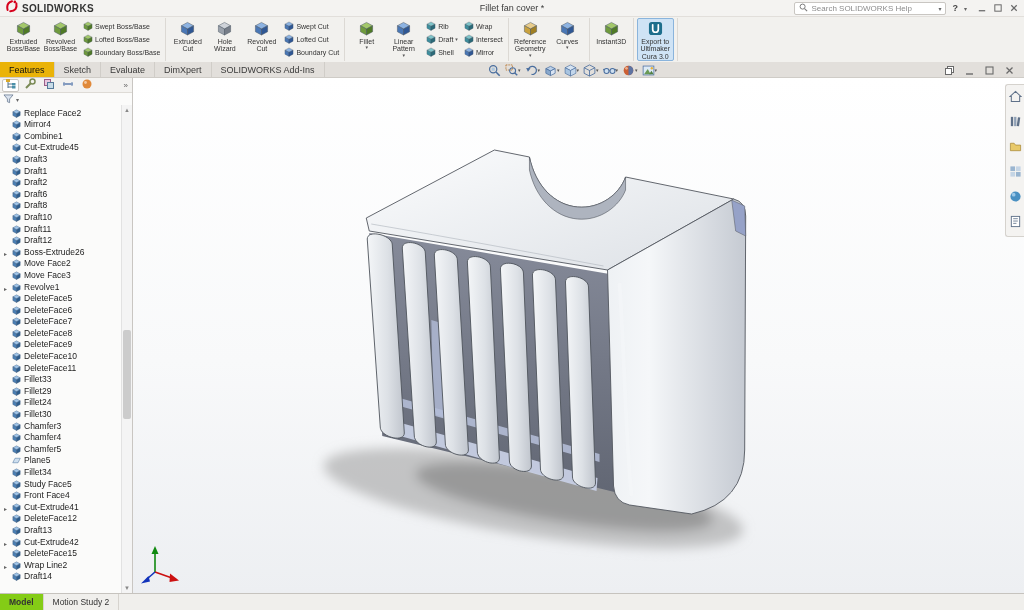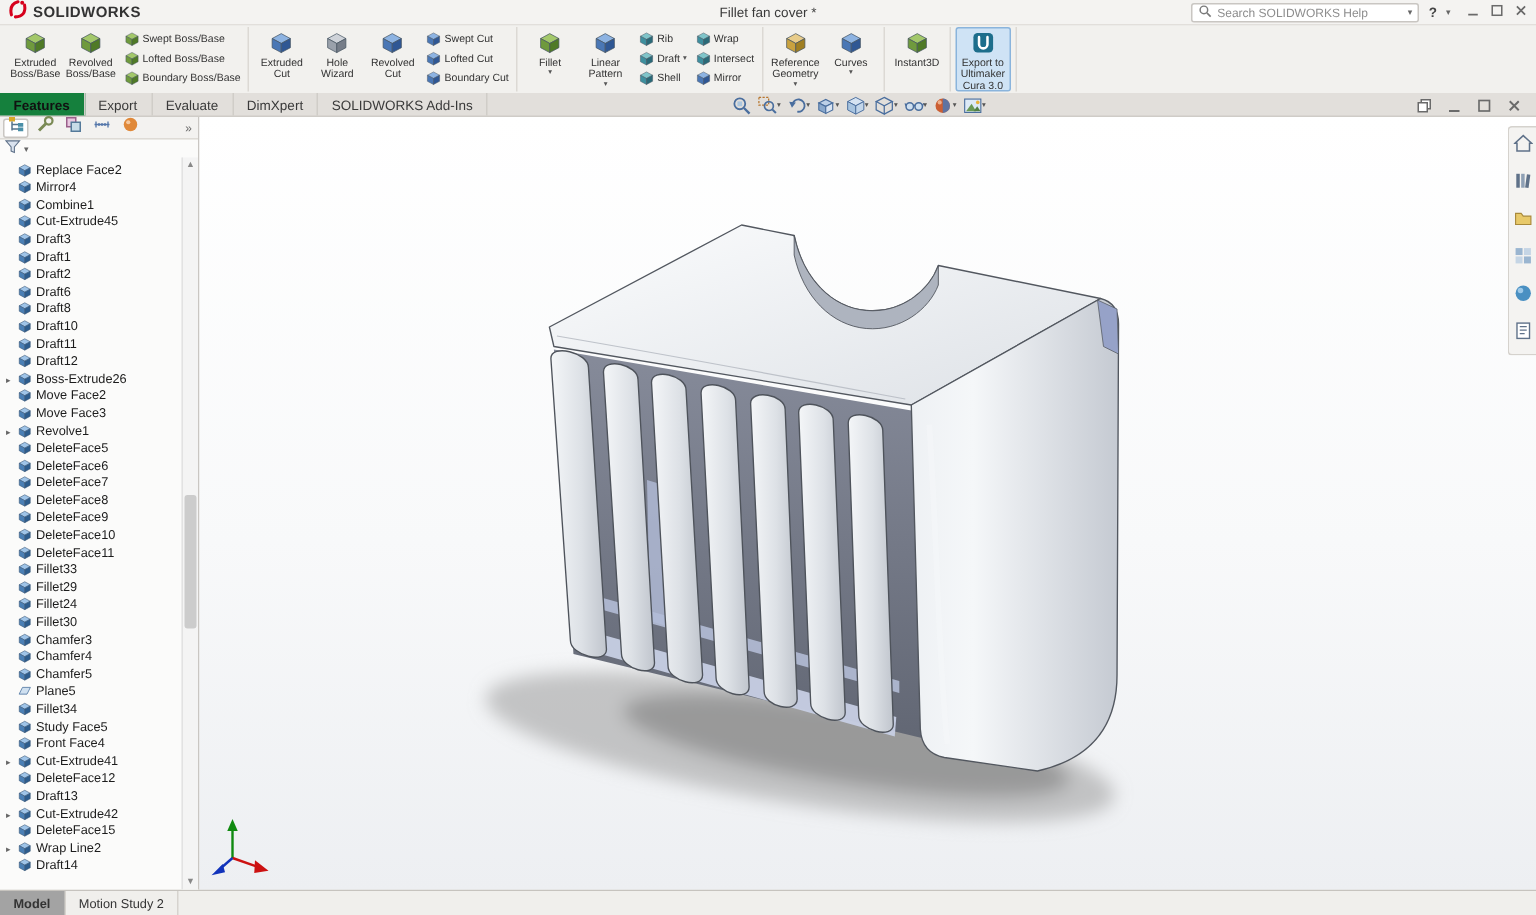--- a/index.html
+++ b/index.html
@@ -20,21 +20,21 @@
 .rgroup{display:flex;align-items:stretch;padding:0 3px;border-right:1px solid #dcd9d4}
 .bigbtn{width:37px;display:flex;flex-direction:column;align-items:center;padding-top:2px;font-size:7px;line-height:7.5px;text-align:center;color:#333;border:1px solid transparent;border-radius:2px;cursor:default}
 .bigbtn .blabel{display:block;max-width:36px}
 .bigbtn.hl{background:#cfe3f5;border-color:#8ab4dc}
 .smallcol{display:flex;flex-direction:column;justify-content:center;gap:1px;margin-left:2px}
 .smallbtn{display:flex;align-items:center;gap:2px;font-size:7px;color:#333;white-space:nowrap;height:12px;padding:0 2px}
 .arrow{font-size:5px;color:#555;line-height:5px}
 
 .tabrow{flex:0 0 16px;height:16px;background:#e2dfdb;border-bottom:1px solid #cfccc7;display:flex;align-items:stretch;position:relative}
 .rtab{padding:0 9px;font-size:9px;display:flex;align-items:center;color:#3a3a3a;border-right:1px solid #d0cdc8;white-space:nowrap}
-.rtab.active{background:#15803d;font-weight:bold;color:#111}
+.rtab.active{background:#eab308;font-weight:normal;color:#111}
 .headsup{position:absolute;left:487px;top:0;height:16px;display:flex;align-items:center;gap:2px}
 .hudbtn{display:flex;align-items:center;height:15px;padding:0 1px}
 .hudbtn svg{display:block}
 .doccontrols{position:absolute;right:8px;top:0;height:16px;display:flex;align-items:center;gap:7px}
 
 .content{flex:1;display:flex;min-height:0;position:relative}
 .panel{width:133px;flex:0 0 133px;background:#fbfbfa;border-right:1px solid #c9c6c2;display:flex;flex-direction:column;position:relative}
 .panel-tabs{height:15px;flex:0 0 15px;display:flex;align-items:center;gap:2px;padding:0 2px;border-bottom:1px solid #dedbd6;background:#f3f2f0}
 .ptab{width:17px;height:13px;display:flex;align-items:center;justify-content:center;border-radius:2px}
 .ptab.active{background:#fff;border:1px solid #c9c6c2}
@@ -50,21 +50,21 @@
 .vsb .thumb{position:absolute;left:1px;right:1px;top:46%;height:19%;background:#cccccc;border-radius:2px}
 
 .viewport{flex:1;position:relative;background:linear-gradient(#ffffff 0%,#f8f9fa 55%,#edeff2 100%);min-width:0;overflow:hidden}
 .model-svg{position:absolute;left:0;top:0;width:100%;height:100%}
 .triad{position:absolute;left:6px;bottom:8px}
 .taskpane{position:absolute;right:0;top:6px;width:19px;background:#f4f3f1;border:1px solid #d5d2cd;border-right:none;border-radius:3px 0 0 3px;display:flex;flex-direction:column;align-items:center;padding:4px 0;gap:7px}
 .tpbtn{display:flex;align-items:center;justify-content:center}
 
 .statusbar{flex:0 0 17px;height:17px;background:#f0efec;border-top:1px solid #c6c3be;display:flex;align-items:stretch;font-size:8.5px}
 .stab{padding:0 9px;display:flex;align-items:center;border-right:1px solid #d6d3ce;color:#333}
-.stab.active{background:#a3a3a3;font-weight:bold}
+.stab.active{background:#84cc16;font-weight:bold}
 </style>
 </head>
 <body>
 
 <div class="app">
 
   <header class="titlebar">
     <span>
       <svg width="14" height="14" viewBox="0 0 16 15">
           <path d="M3 12 Q1 4 8 2" fill="none" stroke="#d6001c" stroke-width="2.3" stroke-linecap="round"></path>
@@ -306,21 +306,21 @@
               <path d="M5 4 V9 a3 3 0 0 0 6 0 V4" fill="none" stroke="#fff" stroke-width="1.8" stroke-linecap="round"></path>
             </svg></span>
           <span class="blabel">Export to Ultimaker Cura 3.0</span>
         </div>
       </div>
     </div>
 
   <div class="tabrow">
     <span id="ribbonTabs" style="display:flex">
         <div class="rtab active">Features</div>
-        <div class="rtab">Export</div>
+        <div class="rtab">Sketch</div>
         <div class="rtab">Evaluate</div>
         <div class="rtab">DimXpert</div>
         <div class="rtab">SOLIDWORKS Add-Ins</div>
       </span>
     <span class="headsup" id="headsup">
         <div class="hudbtn">
           <span>
             <svg width="13" height="13" viewBox="0 0 14 14">
               <rect x="3.9" y="3.9" width="3.4" height="3.4" fill="#9fc0e0" opacity="0.8"></rect>
               <circle cx="5.6" cy="5.6" r="3.9" fill="none" stroke="#4a6e9e" stroke-width="1.3"></circle>

